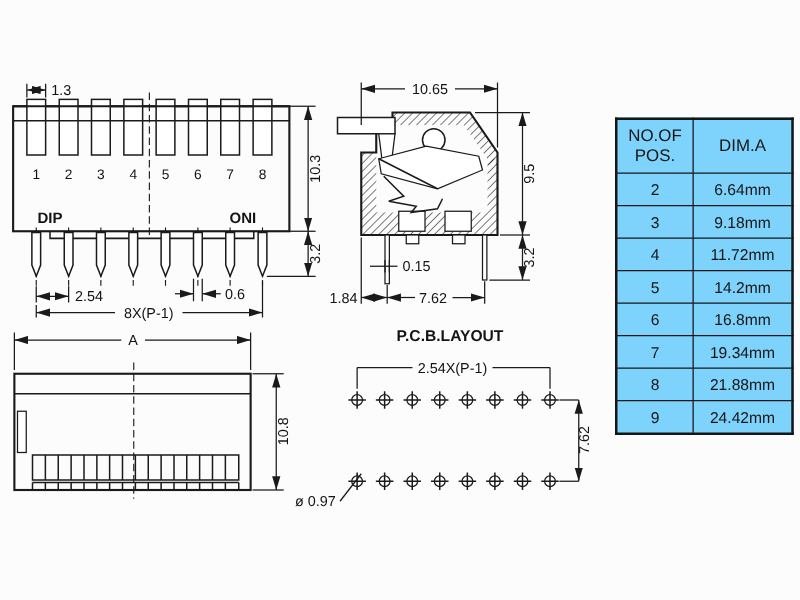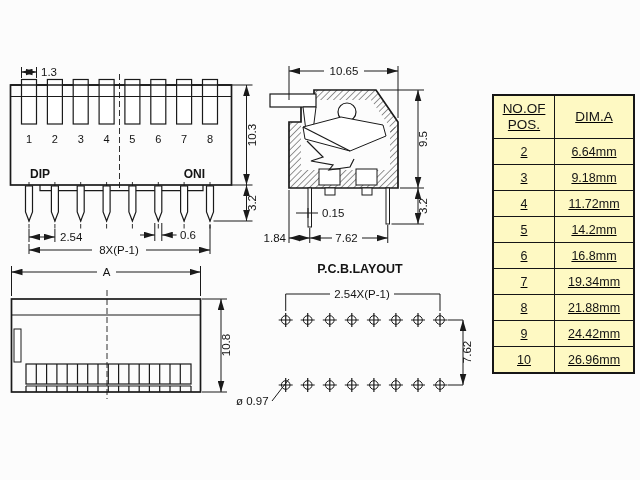--- a/index.html
+++ b/index.html
@@ -13,21 +13,21 @@
   .ln{stroke:#1a1a1a;fill:none;stroke-width:1.2;}
   .ln2{stroke:#1a1a1a;fill:none;stroke-width:1.7;}
   .fw{fill:#ffffff;stroke:#1a1a1a;stroke-width:1.2;}
   .fwt{fill:#ffffff;stroke:#1a1a1a;stroke-width:1;}
   .dim{stroke:#1a1a1a;stroke-width:1;fill:none;}
   .cl{stroke:#1a1a1a;stroke-width:0.9;stroke-dasharray:6,3;fill:none;}
   .clp{stroke:#1a1a1a;stroke-width:0.9;stroke-dasharray:4.5,2.5;fill:none;}
   .hatchfill{fill:url(#hatch);stroke:none;}
   table[data-name="dim-table"]{
     position:absolute;left:492px;top:94px;border-collapse:collapse;table-layout:fixed;
-    border:2.5px solid #161616;background:#fef9c3;text-decoration:underline;}
+    border:2.5px solid #161616;background:#7dd3fc;}
   table[data-name="dim-table"] th,
   table[data-name="dim-table"] td{
     border:1.6px solid #161616;text-align:center;vertical-align:middle;
     color:#141414;font-weight:normal;padding:0;}
   table[data-name="dim-table"] th{height:42px;font-size:13.5px;line-height:1.2;}
   table[data-name="dim-table"] td{height:25px;font-size:12.5px;}
   .c1{width:60px;} .c2{width:78px;}
 </style>
 </head>
 <body>
@@ -380,21 +380,17 @@
         <td class="c2" data-name="dim-cell">19.34mm</td>
       </tr>
     <tr data-name="table-row">
         <td class="c1" data-name="pos-cell">8</td>
         <td class="c2" data-name="dim-cell">21.88mm</td>
       </tr>
     <tr data-name="table-row">
         <td class="c1" data-name="pos-cell">9</td>
         <td class="c2" data-name="dim-cell">24.42mm</td>
       </tr>
-    <tr data-name="table-row">
-        <td class="c1" data-name="pos-cell">10</td>
-        <td class="c2" data-name="dim-cell">26.96mm</td>
-      </tr>
   </tbody>
 </table>
 
 
 
 
 </body></html>

